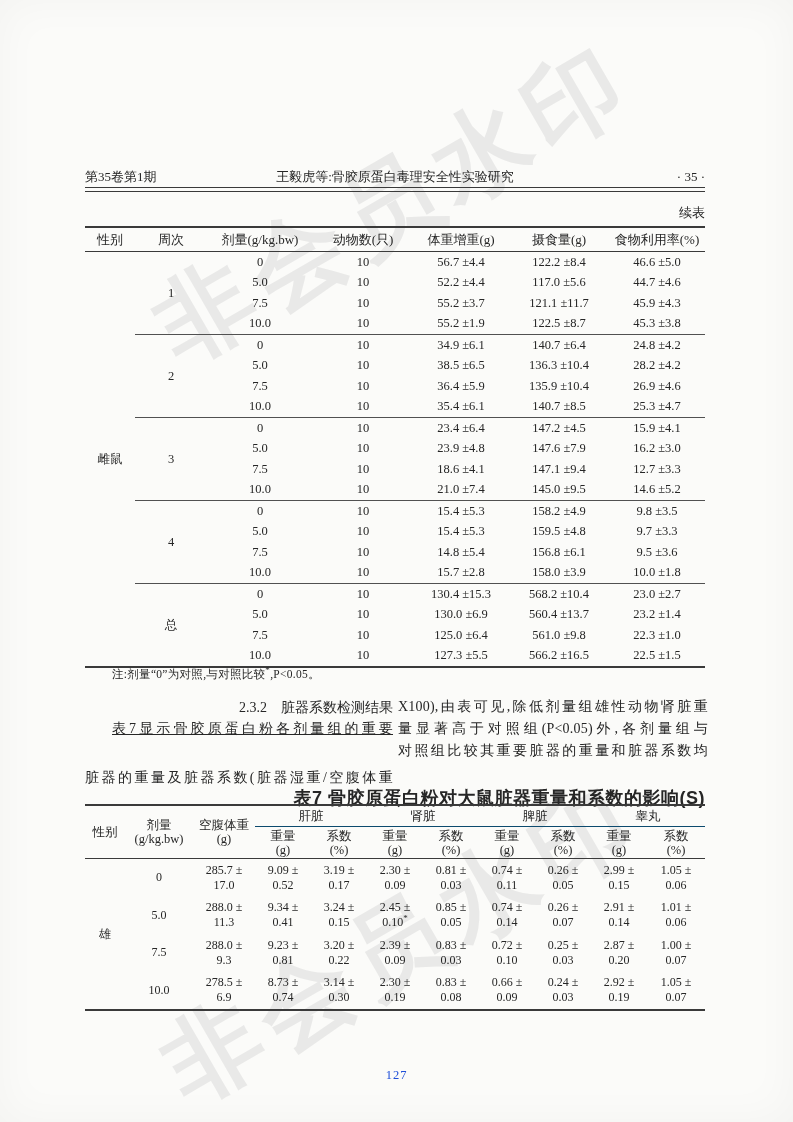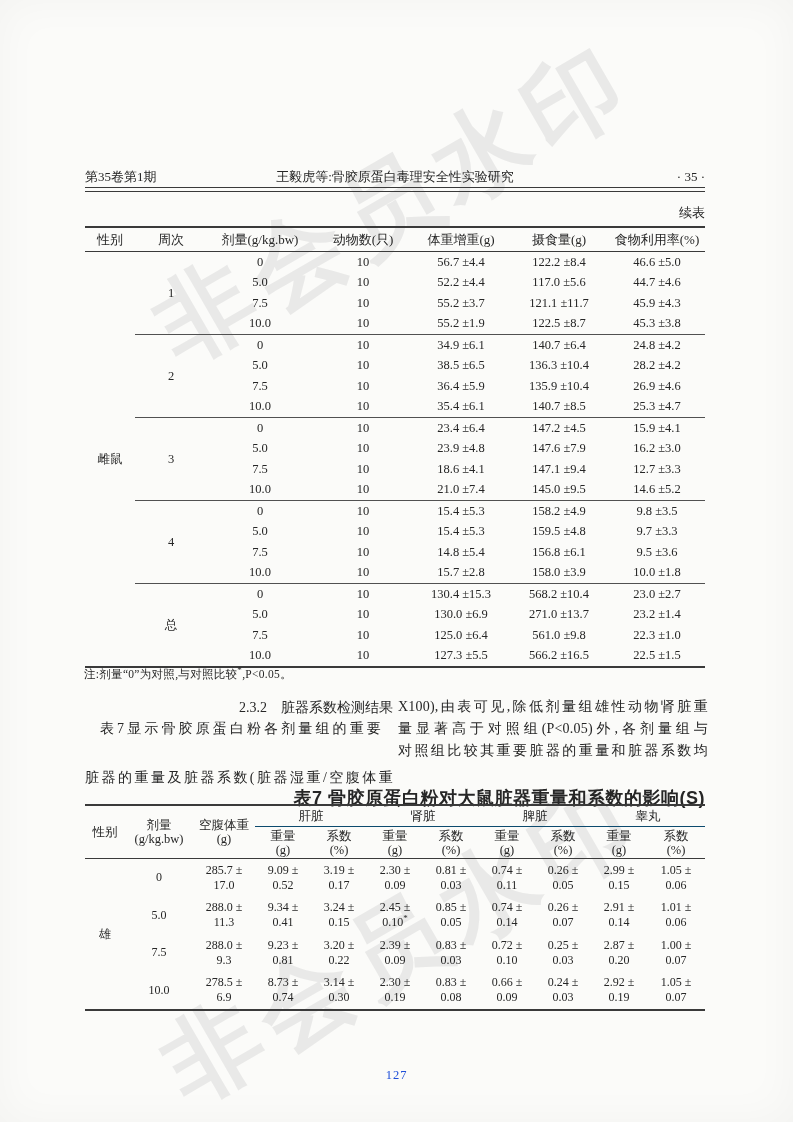--- a/index.html
+++ b/index.html
@@ -23,27 +23,27 @@
   #cont-label{left:85px;top:204px;width:620px;text-align:right;font-size:13px;}
   
   table{border-collapse:collapse;table-layout:fixed;width:620px;}
   #table1{left:85px;top:226px;}
   #table1 thead th{font-weight:normal;font-size:13px;height:23px;padding:0;
       border-top:2px solid #3a3a3a;border-bottom:1.4px solid #3a3a3a;}
   #table1 tbody{border-bottom:2px solid #3a3a3a;}
   #table1 td{font-size:12.5px;height:20.5px;text-align:center;padding:0;vertical-align:middle;}
   #table1 td.grp{border-top:1px solid #515151;}
   
-  #t1-note{left:84px;top:667px;font-size:11.5px;letter-spacing:0.3px;}
+  #t1-note{left:112px;top:667px;font-size:11.5px;letter-spacing:0.3px;}
   .sup{font-size:9px;vertical-align:super;line-height:0;}
   
   .bodyline{font-size:14px;line-height:16px;letter-spacing:0.2px;text-align:justify;text-align-last:justify;}
   #sec-head{left:85px;top:699px;width:308px;font-size:14px;text-align:right;}
   #sec-head .num{margin-right:14px;}
-  #pL1{left:73px;top:721px;width:308px;text-indent:27px;}
+  #pL1{left:85px;top:721px;width:308px;text-indent:27px;text-decoration:underline;}
   #pL2{left:85px;top:770px;width:308px;}
   #pR1{left:398px;top:699px;width:310px;}
   #pR2{left:398px;top:721px;width:310px;}
   #pR3{left:398px;top:743px;width:310px;}
   
   #t7-title{left:85px;top:786px;width:620px;text-align:right;font-size:18px;font-weight:700;
       font-family:"Liberation Sans","DejaVu Sans",sans-serif;letter-spacing:0.5px;}
   #table7{left:85px;top:804px;}
   #table7 thead{border-top:2px solid #3a3a3a;border-bottom:1.4px solid #3a3a3a;}
   #table7 tbody{border-bottom:2px solid #3a3a3a;}
@@ -217,21 +217,21 @@
           <td class="grp">0</td>
           <td class="grp">10</td>
           <td class="grp">130.4 ±15.3</td>
           <td class="grp">568.2 ±10.4</td>
           <td class="grp">23.0 ±2.7</td>
         </tr>
         <tr>
           <td>5.0</td>
           <td>10</td>
           <td>130.0 ±6.9</td>
-          <td>271.0 ±13.7</td>
+          <td>560.4 ±13.7</td>
           <td>23.2 ±1.4</td>
         </tr>
         <tr>
           <td>7.5</td>
           <td>10</td>
           <td>125.0 ±6.4</td>
           <td>561.0 ±9.8</td>
           <td>22.3 ±1.0</td>
         </tr>
         <tr>

